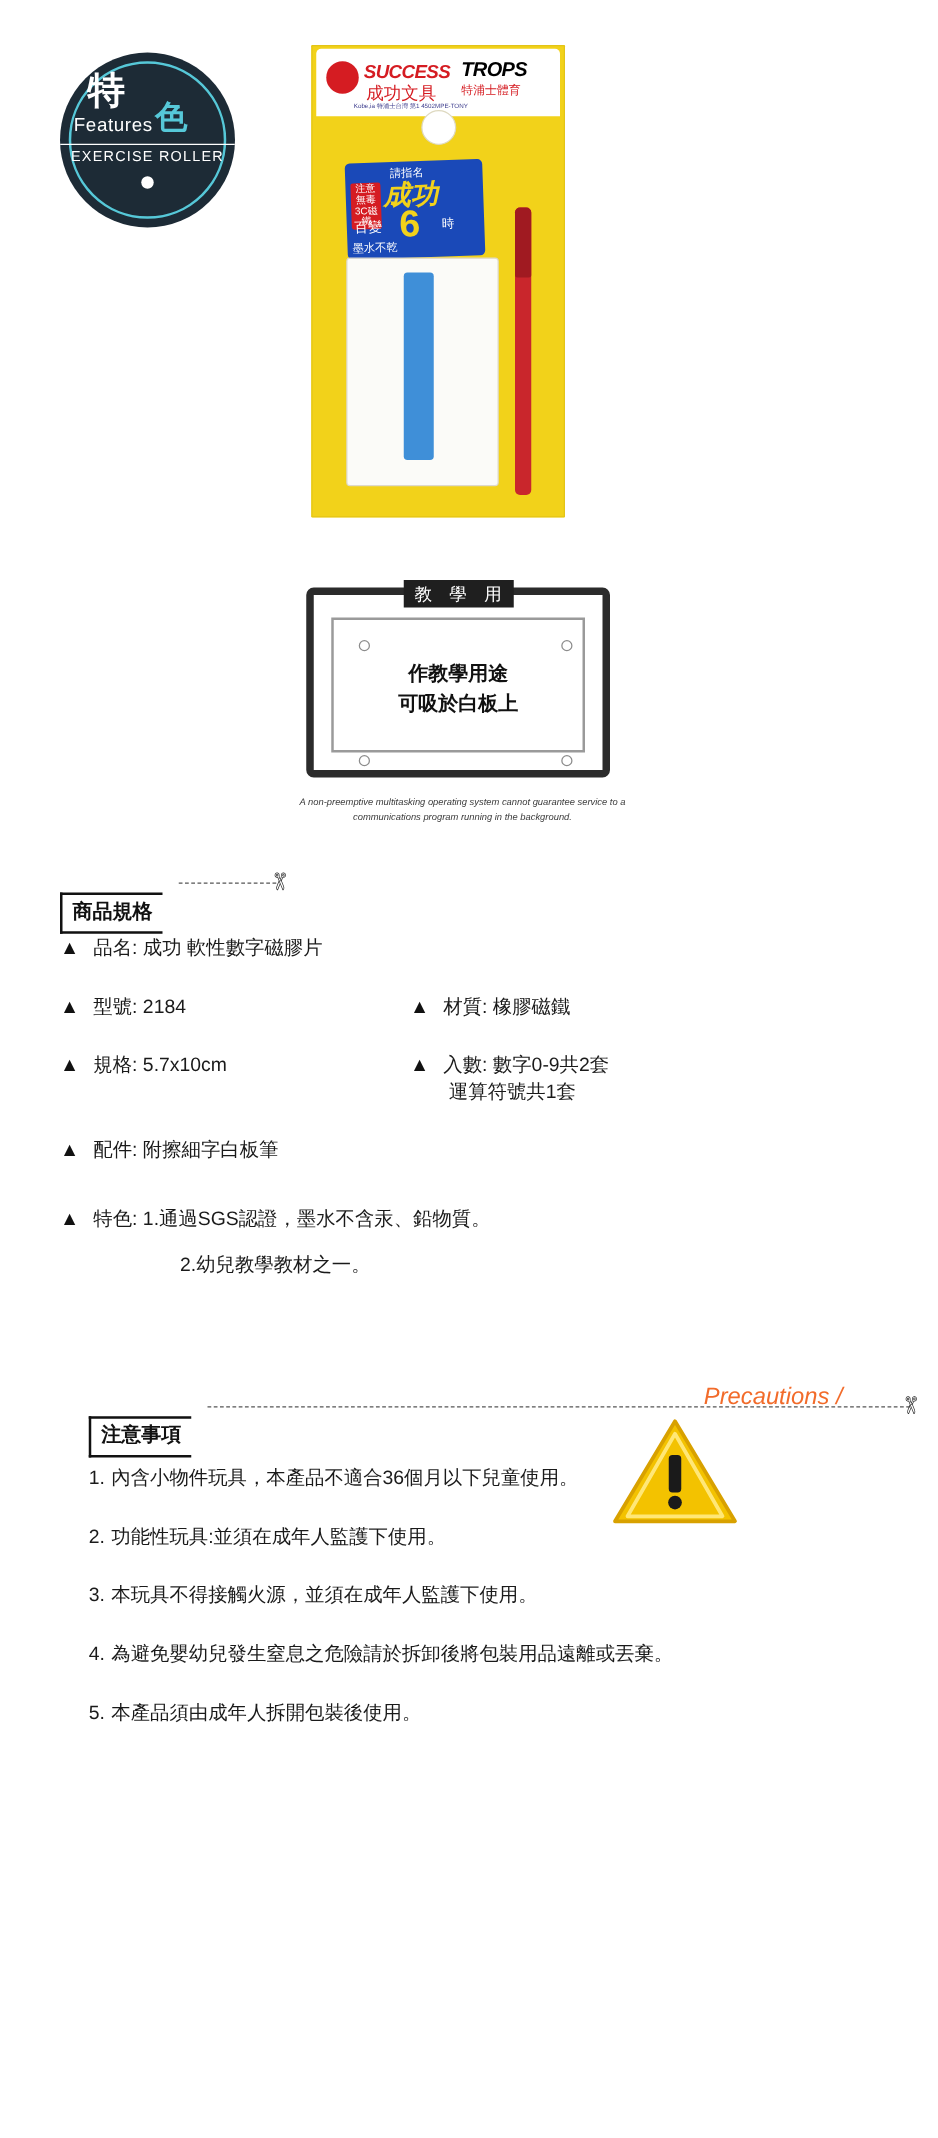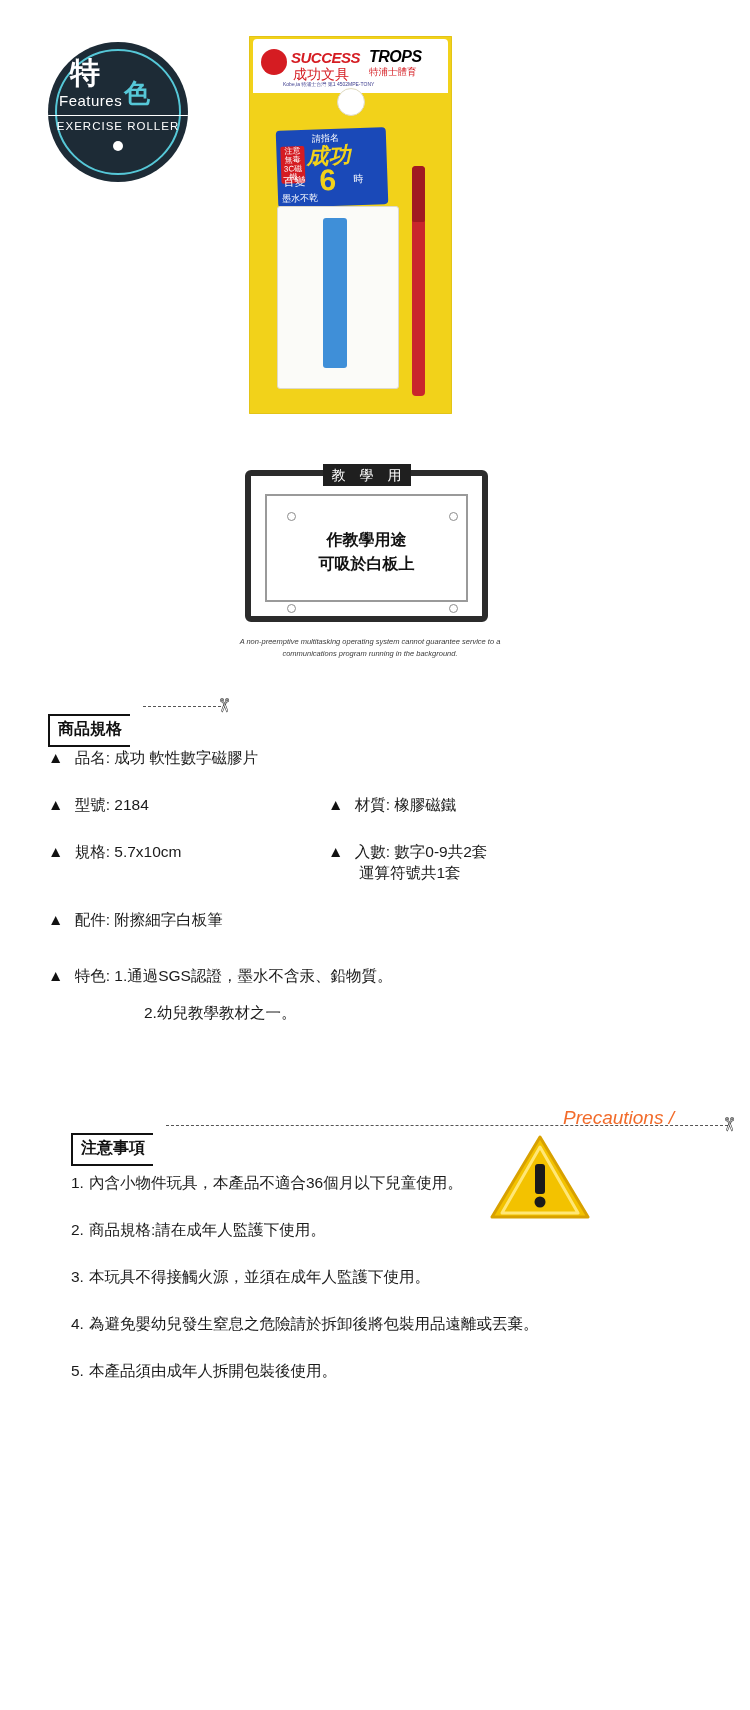--- a/index.html
+++ b/index.html
@@ -562,21 +562,21 @@
     <circle cx="52" cy="71" r="5.5" fill="#1a1a1a"></circle>
   </svg>
 
   <div class="prec-list">
     <div class="prec-item">
       <span class="prec-num">1.</span>
       <span class="prec-text">內含小物件玩具，本產品不適合36個月以下兒童使用。</span>
     </div>
     <div class="prec-item">
       <span class="prec-num">2.</span>
-      <span class="prec-text">商品規格:請在成年人監護下使用。</span>
+      <span class="prec-text">功能性玩具:並須在成年人監護下使用。</span>
     </div>
     <div class="prec-item">
       <span class="prec-num">3.</span>
       <span class="prec-text">本玩具不得接觸火源，並須在成年人監護下使用。</span>
     </div>
     <div class="prec-item">
       <span class="prec-num">4.</span>
       <span class="prec-text">為避免嬰幼兒發生窒息之危險請於拆卸後將包裝用品遠離或丟棄。</span>
     </div>
     <div class="prec-item">

